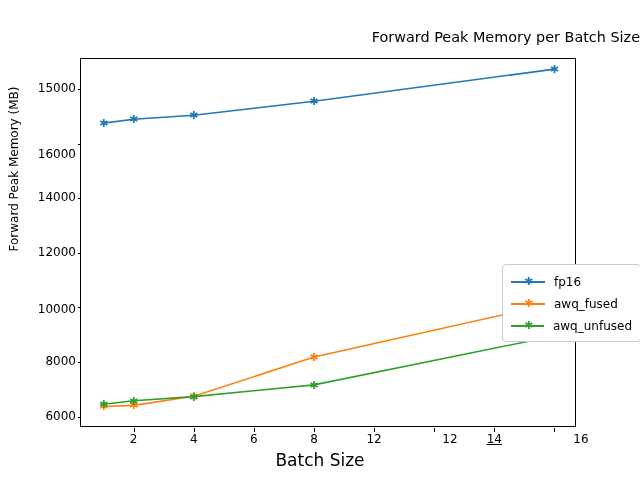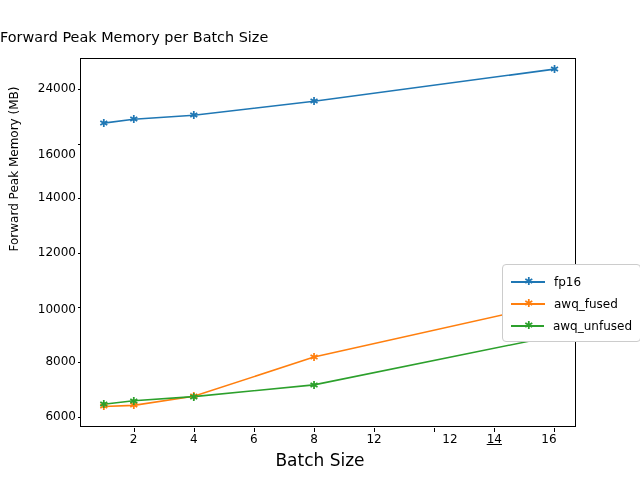--- a/index.html
+++ b/index.html
@@ -4,21 +4,21 @@
 <style>
   html,body{margin:0;padding:0;}
   body{
     width:640px;height:480px;background:#ffffff;
     font-family:"DejaVu Sans", sans-serif;
     color:#000000;overflow:hidden;position:relative;
   }
   #figure{position:absolute;left:0;top:0;width:640px;height:480px;}
 
   #title{
-    position:absolute;left:0;top:29px;width:640px;text-align:left;
+    position:absolute;left:0;top:29px;width:640px;text-align:right;
     font-size:14.4px;color:#000;
   }
 
   
   #axes{
     position:absolute;left:80px;top:58px;width:496px;height:369px;
     border:1px solid #000;box-sizing:border-box;
   }
   #plotclip{position:absolute;left:0;top:0;width:100%;height:100%;overflow:hidden;}
   .ytick-wrap{position:absolute;left:0;top:0;width:73px;text-align:right;font-size:12px;}
@@ -69,39 +69,39 @@
         <div class="ytick-wrap" style="top: 294.951px; left: -78px;">8000</div>
         <div class="ytick-mark" style="top: 302.951px;"></div>
         <div class="ytick-wrap" style="top: 243px; left: -78px;">10000</div>
         <div class="ytick-mark" style="top: 248.365px;"></div>
         <div class="ytick-wrap" style="top: 185.78px; left: -78px;">12000</div>
         <div class="ytick-mark" style="top: 193.78px;"></div>
         <div class="ytick-wrap" style="top: 131.194px; left: -78px;">14000</div>
         <div class="ytick-mark" style="top: 139.194px;"></div>
         <div class="ytick-wrap" style="top: 76.608px; left: -78px; margin-top: 11px;">16000</div>
         <div class="ytick-mark" style="top: 84.608px;"></div>
-        <div class="ytick-wrap" style="top: 22.0222px; left: -78px;">24000</div>
+        <div class="ytick-wrap" style="top: 22.0222px; left: -78px;">15000</div>
         <div class="ytick-mark" style="top: 30.0222px;"></div>
       </div>
     <div id="xticks">
         <div class="xtick-wrap" style="left: 52.6061px; top: 373px;">2</div>
         <div class="xtick-mark" style="left: 52.6061px; top: 369px;"></div>
         <div class="xtick-wrap" style="left: 112.727px; top: 373px;">4</div>
         <div class="xtick-mark" style="left: 112.727px; top: 369px;"></div>
         <div class="xtick-wrap" style="left: 172.848px; top: 373px;">6</div>
         <div class="xtick-mark" style="left: 172.848px; top: 369px;"></div>
         <div class="xtick-wrap" style="left: 232.97px; top: 373px;">8</div>
         <div class="xtick-mark" style="left: 232.97px; top: 369px;"></div>
         <div class="xtick-wrap" style="left: 293.091px; top: 373px;">12</div>
         <div class="xtick-mark" style="left: 293.091px; top: 369px;"></div>
         <div class="xtick-wrap" style="left: 369px; top: 373px;">12</div>
         <div class="xtick-mark" style="left: 353.212px; top: 369px;"></div>
         <div class="xtick-wrap" style="left: 413.333px; top: 373px; text-decoration: underline;">14</div>
         <div class="xtick-mark" style="left: 413.333px; top: 369px;"></div>
-        <div class="xtick-wrap" style="left: 468px; top: 373px; text-align: center;">16</div>
+        <div class="xtick-wrap" style="left: 500px; top: 373px; text-align: center;">16</div>
         <div class="xtick-mark" style="left: 473.455px; top: 369px;"></div>
       </div>
     <div id="plotclip">
       <svg id="lines" width="496" height="369">
           <polyline points="22.545454545454547,64.13831360946745 52.60606060606061,60.31730769230768 112.72727272727272,56.22337278106505 232.969696969697,42.303994082840234 473.4545454545455,10.098372781065052" fill="none" stroke="#1f77b4" stroke-width="1.6"></polyline>
           <polyline points="22.545454545454547,347.43860946745565 52.60606060606061,346.34689349112426 112.72727272727272,337.34023668639054 232.969696969697,298.03846153846155 473.4545454545455,244.27144970414201" fill="none" stroke="#ff7f0e" stroke-width="1.6"></polyline>
           <polyline points="22.545454545454547,345.2551775147929 52.60606060606061,341.70710059171597 112.72727272727272,337.61316568047334 232.969696969697,325.87721893491124 473.4545454545455,277.02292899408286" fill="none" stroke="#2ca02c" stroke-width="1.6"></polyline>
         </svg>
       <div id="markers">
           <span class="marker" style="left: 22.5455px; top: 64.1383px; color: rgb(31, 119, 180);">✱</span>

